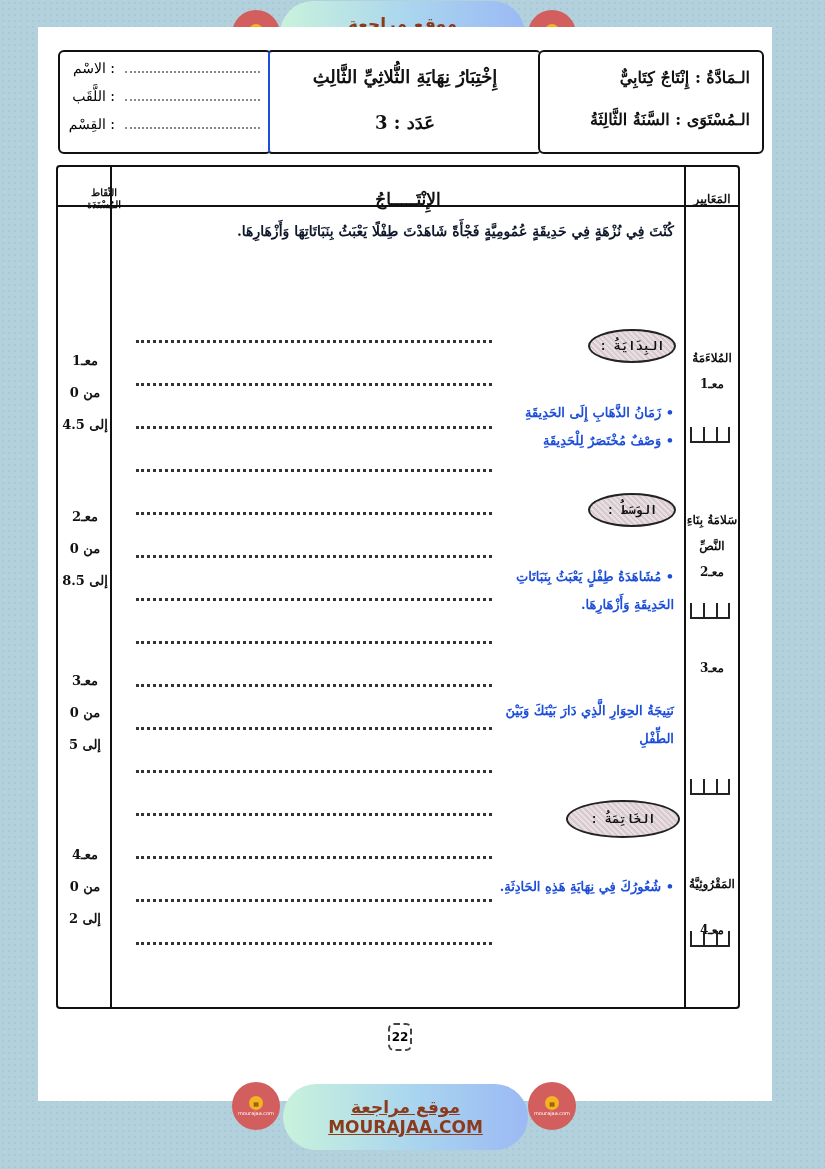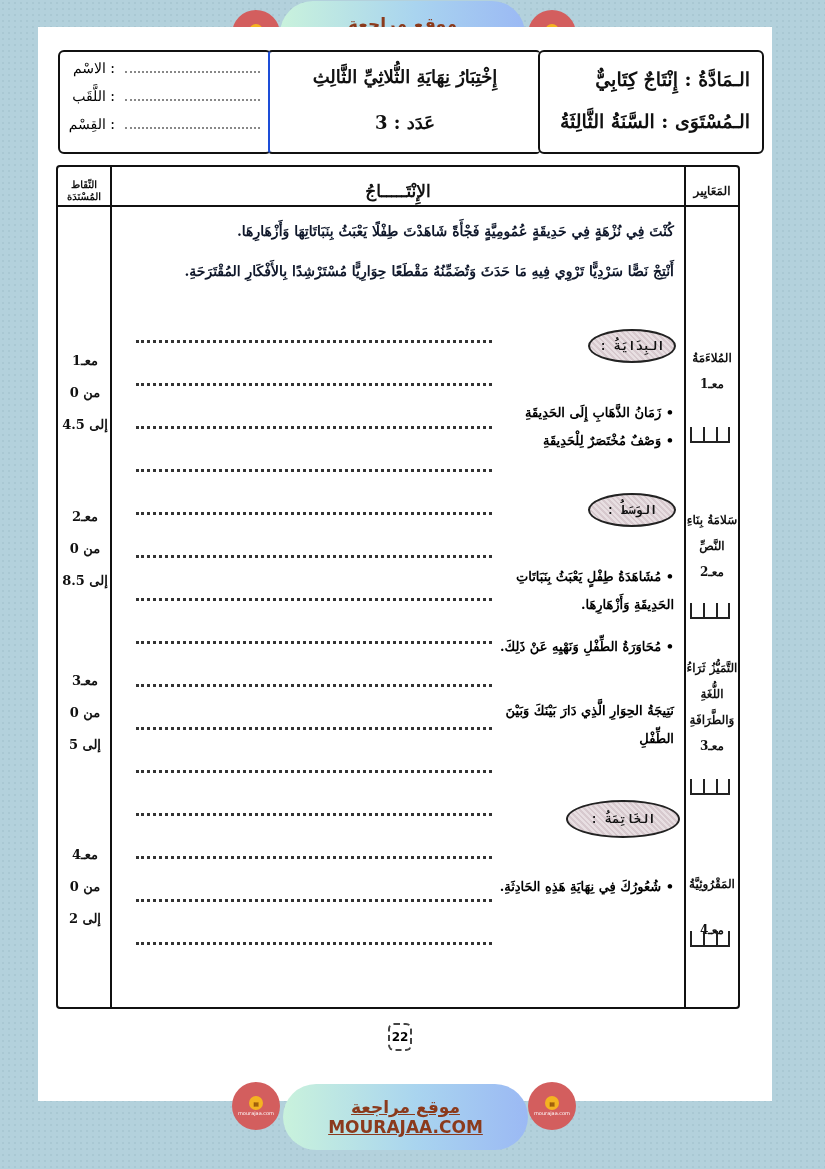--- a/index.html
+++ b/index.html
@@ -12,38 +12,38 @@
   }
   .page {
     position:absolute; left:38px; top:27px; width:734px; height:1074px;
     background:#fff;
   }
   .box { position:absolute; border:2px solid #111; border-radius:6px; background:#fff; }
   .hdr-info { left:538px; top:50px; width:222px; height:100px; }
   .hdr-title { left:268px; top:50px; width:270px; height:100px; border-left:2px solid #1d4ed8; border-right:none; border-radius:4px; }
   .hdr-name { left:58px; top:50px; width:210px; height:100px; }
   .hdr-info .line, .hdr-name .line, .hdr-title .line { position:absolute; font-family:"DejaVu Serif", serif; color:#111; }
-  .hdr-info .line { right:12px; font-size:19px; font-weight:bold; }
+  .hdr-info .line { right:12px; font-size:16px; font-weight:bold; }
   .hdr-title .line { width:100%; text-align:center; font-size:18px; font-weight:bold; }
   .name-row { position:absolute; right:10px; display:flex; align-items:center; gap:10px; font-size:14px; font-family:"DejaVu Serif", serif; }
   .name-row .dots { width:135px; border-bottom:2px dotted #888; height:8px; }
   
   .table { position:absolute; left:56px; top:165px; width:680px; height:840px; border:2px solid #111; border-radius:4px; }
   .col-line { position:absolute; top:0; bottom:0; width:2px; background:#111; }
   .row-line { position:absolute; left:0; right:0; height:2px; background:#111; }
-  .th { position:absolute; top:4px; height:40px; display:flex; align-items:center; justify-content:center; font-family:"DejaVu Serif", serif; font-weight:bold; color:#111; text-align:center; }
+  .th { position:absolute; top:12px; height:40px; display:flex; align-items:center; justify-content:center; font-family:"DejaVu Serif", serif; font-weight:bold; color:#111; text-align:center;padding-left:20px; }
   .prompt { position:absolute; right:64px; font-family:"DejaVu Serif", serif; font-weight:bold; font-size:14px; color:#0f172a; direction:rtl; white-space:nowrap; }
   .dotline { position:absolute; left:78px; width:356px; height:0; border-bottom:3px dotted #333; }
   .pill {
     position:absolute; height:30px; border:2px solid #222; border-radius:50%;
     background: repeating-linear-gradient(45deg,#e8dfe2 0 2px,#d7c9ce 2px 4px);
     display:flex; align-items:center; justify-content:center;
     font-family:Liberation Mono, monospace; font-weight:bold; font-size:12px; color:#111; direction:rtl;
   }
-  .bullet { position:absolute; right:64px; width:180px; font-family:"DejaVu Serif", serif; font-weight:bold; font-size:13px; color:#000000; direction:rtl; text-align:right; line-height:28px; }
+  .bullet { position:absolute; right:64px; width:180px; font-family:"DejaVu Serif", serif; font-weight:bold; font-size:13px; color:#1d4ed8; direction:rtl; text-align:right; line-height:28px; }
   .crit { position:absolute; right:0; width:52px; text-align:center; font-family:"DejaVu Serif", serif; font-weight:bold; font-size:12px; line-height:26px; color:#111; direction:rtl; }
   .ticks { position:absolute; right:8px; width:40px; height:14px; border-bottom:2px solid #222; }
   .ticks span { position:absolute; bottom:0; width:2px; height:14px; background:#222; }
   .score { position:absolute; left:0; width:54px; text-align:center; font-family:"DejaVu Serif", serif; font-weight:bold; font-size:13px; line-height:32px; color:#111; direction:rtl; }
   .pagenum { position:absolute; left:388px; top:1023px; width:20px; height:24px; border:2px dashed #444; border-radius:6px; font-size:12px; font-weight:bold; display:flex; align-items:center; justify-content:center; font-family:"DejaVu Sans", sans-serif; }
   
   .banner { position:absolute; width:245px; height:66px; border-radius:33px;
     background:linear-gradient(90deg,#c9f2dc 0%,#a9d4ef 55%,#9bb9f4 100%);
     display:flex; flex-direction:column; align-items:center; justify-content:center; }
   .banner .ar { color:#8b3a1c; font-weight:bold; font-size:17px; text-decoration:underline; direction:rtl; font-family:"DejaVu Sans", sans-serif; }
@@ -96,21 +96,20 @@
 <div class="table">
   <div class="col-line" style="left:52px;"></div>
   <div class="col-line" style="right:52px;"></div>
   <div class="row-line" style="top:38px;"></div>
 
   <div class="th" style="left:0;width:52px;font-size:10px;line-height:12px;">النِّقَاط المُسْنَدَة</div>
   <div class="th" style="left:54px;right:54px;font-size:17px;">الإِنْتَـــــاجُ</div>
   <div class="th" style="right:0;width:52px;font-size:12px;">المَعَايِير</div>
 
   <div class="prompt" style="top:56px;">كُنْتَ فِي نُزْهَةٍ فِي حَدِيقَةٍ عُمُومِيَّةٍ فَجْأَةً شَاهَدْتَ طِفْلًا يَعْبَثُ بِنَبَاتَاتِهَا وَأَزْهَارِهَا.</div>
-  <div class="prompt" style="top:96px;">أَنْتِجْ نَصًّا سَرْدِيًّا تَرْوِي فِيهِ مَا حَدَثَ وَتُضَمِّنُهُ مَقْطَعًا حِوَارِيًّا مُسْتَرْشِدًا بِالأَفْكَارِ المُقْتَرَحَةِ.</div>
 
   <div class="dotline" style="top:173px;"></div>
   <div class="dotline" style="top:216px;"></div>
   <div class="dotline" style="top:259px;"></div>
   <div class="dotline" style="top:302px;"></div>
   <div class="dotline" style="top:345px;"></div>
   <div class="dotline" style="top:388px;"></div>
   <div class="dotline" style="top:431px;"></div>
   <div class="dotline" style="top:474px;"></div>
   <div class="dotline" style="top:517px;"></div>
@@ -120,21 +119,20 @@
   <div class="dotline" style="top:689px;"></div>
   <div class="dotline" style="top:732px;"></div>
   <div class="dotline" style="top:775px;"></div>
 
   <div class="pill" style="left:530px;top:162px;width:84px;">البِدَايَةُ :</div>
   <div class="bullet" style="top:232px;">• زَمَانُ الذَّهَابِ إِلَى الحَدِيقَةِ</div>
   <div class="bullet" style="top:260px;">• وَصْفٌ مُخْتَصَرٌ لِلْحَدِيقَةِ</div>
 
   <div class="pill" style="left:530px;top:326px;width:84px;">الوَسَطُ :</div>
   <div class="bullet" style="top:396px;">• مُشَاهَدَةُ طِفْلٍ يَعْبَثُ بِنَبَاتَاتِ الحَدِيقَةِ وَأَزْهَارِهَا.</div>
-  <div class="bullet" style="top:466px;">• مُحَاوَرَةُ الطِّفْلِ وَنَهْيِهِ عَنْ ذَلِكَ.</div>
   <div class="bullet" style="top:530px;">نَتِيجَةُ الحِوَارِ الَّذِي دَارَ بَيْنَكَ وَبَيْنَ الطِّفْلِ</div>
 
   <div class="pill" style="left:508px;top:633px;width:110px;height:34px;">الخَاتِمَةُ :</div>
   <div class="bullet" style="top:706px;">• شُعُورُكَ فِي نِهَايَةِ هَذِهِ الحَادِثَةِ.</div>
 
   <div class="crit" style="top:178px;">
     <div>المُلاءَمَةُ</div>
     <div>معـ1</div>
   </div>
   <div class="ticks" style="top:260px;">
@@ -149,21 +147,20 @@
     <div>معـ2</div>
   </div>
   <div class="ticks" style="top:436px;">
       <span style="left:0"></span>
       <span style="left:13px"></span>
       <span style="left:26px"></span>
       <span style="right:0"></span>
     </div>
 
   <div class="crit" style="top:488px;">
-    <div>التَّمَيُّزُ ثَرَاءُ اللُّغَةِ وَالطَّرَافَةِ</div>
     <div>معـ3</div>
   </div>
   <div class="ticks" style="top:612px;">
       <span style="left:0"></span>
       <span style="left:13px"></span>
       <span style="left:26px"></span>
       <span style="right:0"></span>
     </div>
 
   <div class="crit" style="top:668px;margin-top:36px;">

